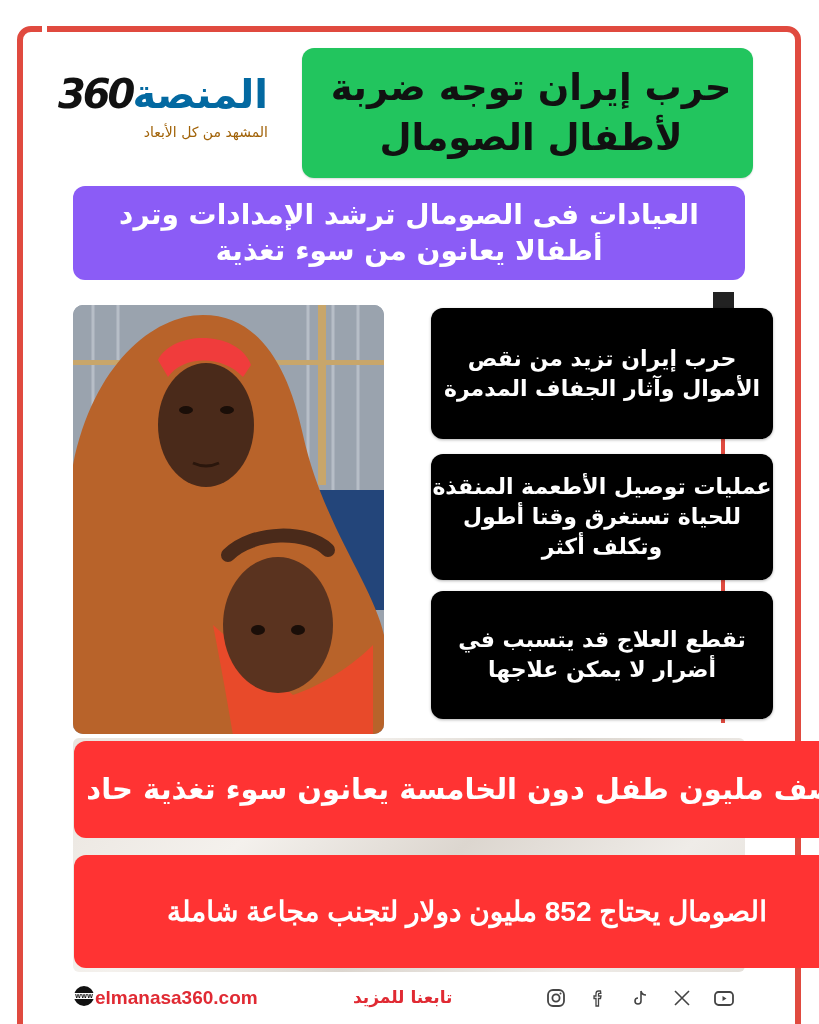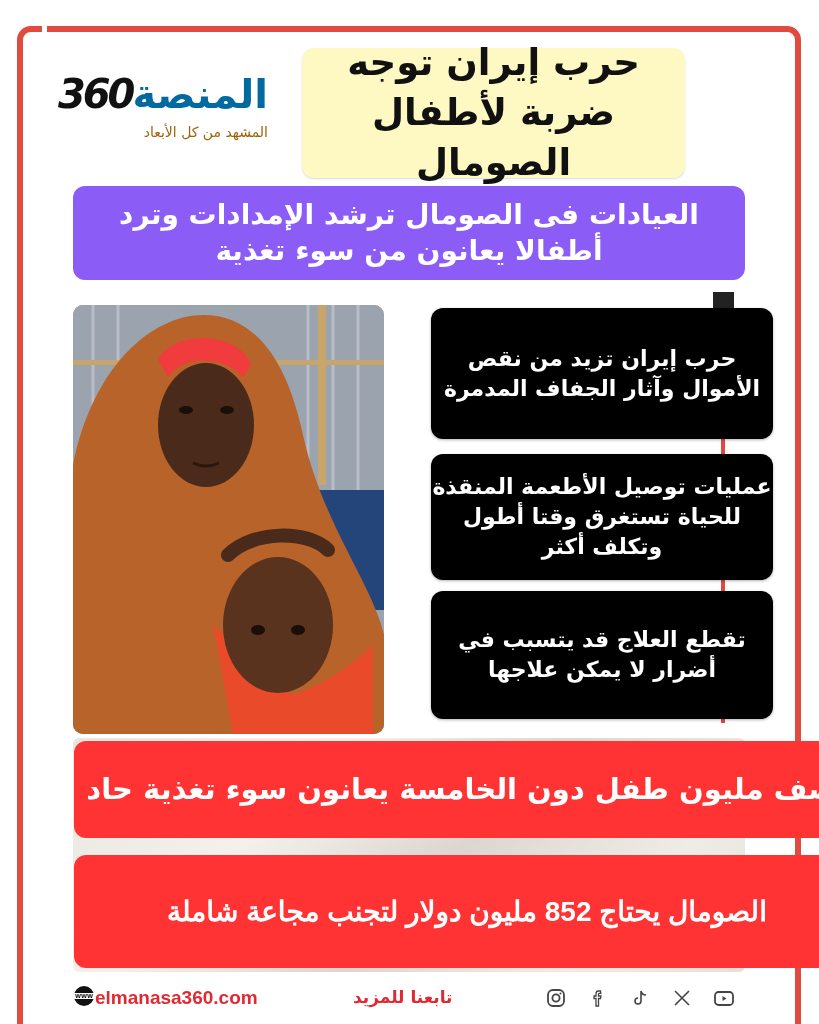--- a/index.html
+++ b/index.html
@@ -9,23 +9,23 @@
            border:6px solid #E04A3F; border-radius:14px; box-sizing:border-box; }
   .frame-gap { position:absolute; top:24px; left:42px; width:5px; height:10px; background:#fff; }
 
   .logo { position:absolute; left:78px; top:70px; width:190px; height:80px; }
   .logo-top { display:flex; align-items:center; justify-content:flex-end; height:48px; direction:ltr; }
   .logo-num { font-family:"DejaVu Sans", sans-serif; font-weight:900; font-size:40px; color:#111;
               letter-spacing:-3px; line-height:40px; font-style:italic; }
   .logo-word { font-weight:bold; font-size:40px; color:#0369a1; line-height:40px; direction:rtl; }
   .logo-tag { font-weight:normal; font-size:14px; color:#a16207; text-align:right; direction:rtl; margin-top:6px; }
 
-  .title-box { position:absolute; left:302px; top:48px; width:383px; height:130px; background:#fef9c3;
+  .title-box { position:absolute; left:302px; top:48px; width:444px; height:130px; background:#22c55e;
                border-radius:12px; display:flex; align-items:center; justify-content:center;
-               direction:rtl; text-align:center; box-shadow:0 1px 2px rgba(0,0,0,.15); }
+               direction:rtl; text-align:center; box-shadow:0 1px 2px rgba(0,0,0,.15);padding-left:7px; }
   .title-box span { font-weight:bold; font-size:37px; line-height:50px; color:#111; }
 
   .sub-box { position:absolute; left:73px; top:186px; width:672px; height:94px; background:#8b5cf6;
              border-radius:12px; display:flex; align-items:center; justify-content:center;
              direction:rtl; text-align:center; }
   .sub-box span { font-weight:bold; font-size:28px; line-height:36px; color:#fff; }
 
   .photo { position:absolute; left:73px; top:305px; width:311px; height:429px; border-radius:10px; overflow:hidden;
            background:#8a95a5; }
 

